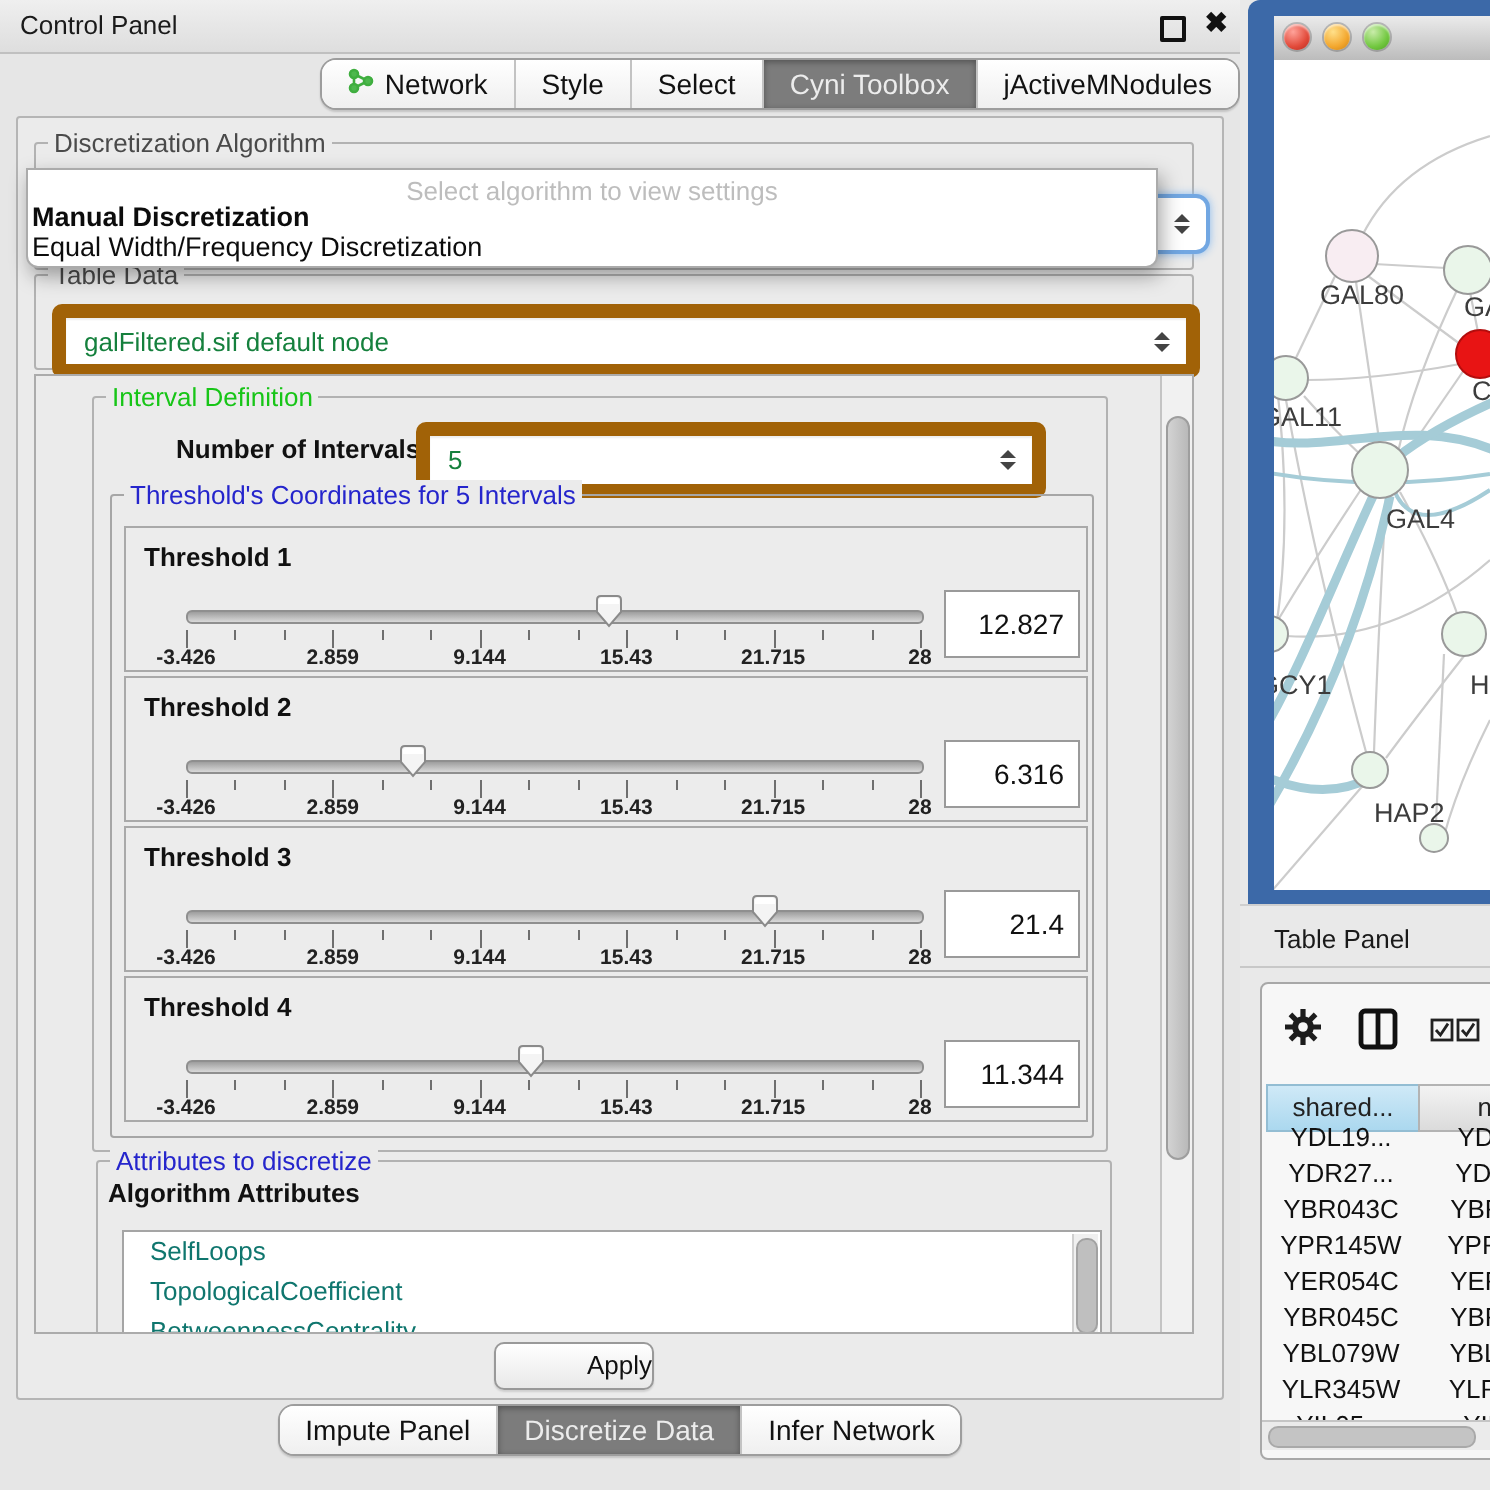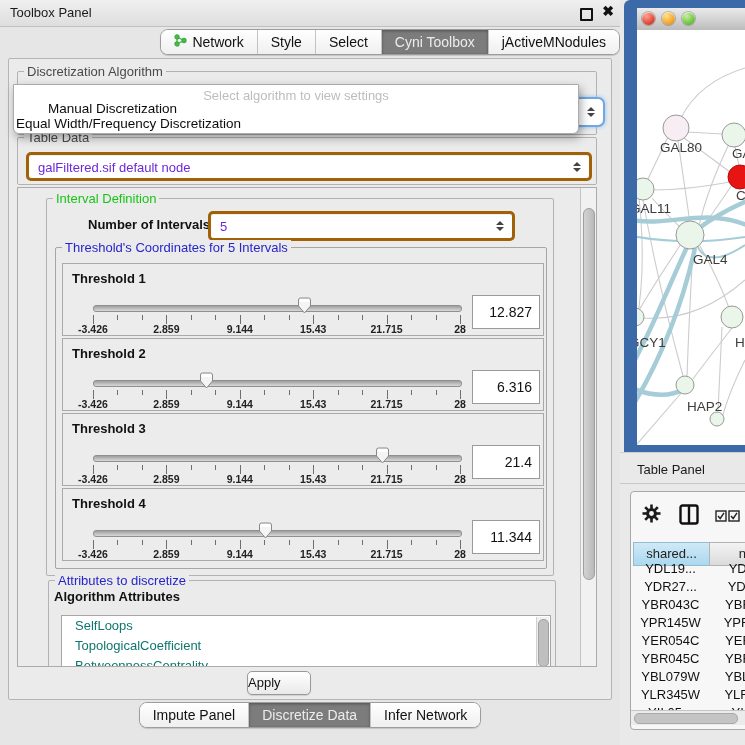--- a/index.html
+++ b/index.html
@@ -19,53 +19,53 @@
   #top-tabs-wrap{position:absolute;left:0;top:29px;width:620px;text-align:right;}
   #bottom-tabs-wrap{position:absolute;left:0;top:702px;width:620px;text-align:center;}
   
   #outer-panel{position:absolute;left:8px;top:58px;width:602px;height:640px;background:#ebebeb;border:1px solid #b5b5b5;border-radius:2px;}
   .groupbox{position:absolute;border:1px solid #b2b2b2;border-radius:2px;}
   .grouptitle{position:absolute;top:-8px;left:6px;background:#ebebeb;padding:0 3px;font-size:13px;}
   .gt-black{color:#4a4a4a;}
   .gt-green{color:#17c517;}
   .gt-blue{color:#2525cc;}
   
-  .combo{position:absolute;background:#fff;border:3px solid #a16207;border-radius:5px;font-size:13px;color:#6d28d9;cursor:pointer;box-shadow:inset 0 1px 1px rgba(0,0,0,.07);}
+  .combo{position:absolute;background:#fff;border:7px solid #a16207;border-radius:5px;font-size:13px;color:#15803d;cursor:pointer;box-shadow:inset 0 1px 1px rgba(0,0,0,.07);}
   .combo .val{position:absolute;left:9px;top:50%;transform:translateY(-50%);}
   .stepper{position:absolute;right:8px;top:50%;transform:translateY(-50%);display:flex;flex-direction:column;gap:2px;}
   .tri-up{width:0;height:0;border-left:4px solid transparent;border-right:4px solid transparent;border-bottom:4px solid #444;}
   .tri-down{width:0;height:0;border-left:4px solid transparent;border-right:4px solid transparent;border-top:4px solid #444;}
   
   #hidden-combo{position:absolute;left:290px;top:38px;width:302px;height:26px;border:2px solid #72a7e2;border-radius:7px;background:#fff;box-shadow:0 0 4px #8cbcef;z-index:5;}
   
   #algo-popup{position:absolute;left:13px;top:84px;width:564px;height:48px;background:#fff;border:1px solid #ababab;border-radius:0 0 6px 6px;box-shadow:2px 4px 10px rgba(0,0,0,.35);z-index:60;}
   #algo-popup .ph{position:absolute;left:0;top:3px;width:100%;text-align:center;font-size:13px;color:#bdbdbd;}
   #algo-popup .item{position:absolute;left:2px;font-size:13.5px;color:#0c0c0c;white-space:nowrap;cursor:pointer;}
-  #algo-popup .item.b{font-weight:normal;margin-left:32px;}
+  #algo-popup .item.b{font-weight:bold;}
   
   #viewport{position:absolute;left:8px;top:128px;width:578px;height:478px;border:1px solid #ababab;background:#ebebeb;overflow:hidden;}
   .vscroll{position:absolute;right:0;top:0;width:15px;height:100%;background:#f1f1f1;border-left:1px solid #c4c4c4;}
   .vscroll .thumb{position:absolute;left:2px;width:10px;border-radius:6px;background:linear-gradient(90deg,#d3d3d3,#b9b9b9);border:1px solid #9e9e9e;cursor:pointer;}
   
   .thr-row{position:absolute;left:6px;width:480px;height:71px;background:#ececec;border:1px solid #a9a9a9;}
   .thr-label{position:absolute;left:9px;top:7px;font-size:13px;font-weight:bold;color:#111;}
   .track{position:absolute;left:30px;top:41px;width:367px;height:5px;border-radius:3px;background:linear-gradient(#9e9e9e,#d9d9d9);border:1px solid #8f8f8f;cursor:pointer;}
   .handle{position:absolute;top:33px;width:15px;height:17px;cursor:pointer;}
   .ticks{position:absolute;left:30px;top:51px;width:367px;height:9px;}
   .tick{position:absolute;top:0;width:1px;background:#6e6e6e;}
   .ticklabels{position:absolute;left:30px;top:59px;width:367px;height:11px;}
   .ticklabel{position:absolute;transform:translateX(-50%);font-size:10.5px;font-weight:bold;color:#222;white-space:nowrap;}
   .thr-value{position:absolute;left:409px;top:31px;width:59px;height:32px;background:#fff;border:1px solid #9a9a9a;font-size:14px;color:#111;text-align:right;line-height:32px;padding-right:7px;box-sizing:content-box;}
   
   #attr-list{position:absolute;left:12px;top:34px;width:488px;height:120px;background:#fff;border:1px solid #a5a5a5;}
   .attr-item{padding-left:13px;font-size:13px;color:#0f766e;line-height:20px;cursor:pointer;white-space:nowrap;}
   #attr-scroll{position:absolute;right:1px;top:1px;width:12px;height:118px;background:#f0f0f0;border-left:1px solid #d0d0d0;}
   #attr-scroll .thumb{position:absolute;left:1px;top:2px;width:9px;height:46px;border-radius:5px;background:#bfbfbf;border:1px solid #a2a2a2;}
   
-  #apply-btn{position:absolute;left:238px;top:612px;width:62px;height:22px;background:linear-gradient(#ffffff,#e9e9e9);border:1px solid #999;border-radius:5px;font-size:13px;color:#111;text-align:left;line-height:22px;cursor:pointer;box-shadow:0 1px 1px rgba(0,0,0,.12);}
+  #apply-btn{position:absolute;left:238px;top:612px;width:62px;height:22px;background:linear-gradient(#ffffff,#e9e9e9);border:1px solid #999;border-radius:5px;font-size:13px;color:#111;text-align:right;line-height:22px;cursor:pointer;box-shadow:0 1px 1px rgba(0,0,0,.12);padding-left:16px;}
   
   #right-panel{position:absolute;left:620px;top:0;width:125px;height:745px;background:#e9e9e9;}
   #net-frame{position:absolute;left:4px;top:0;width:121px;height:452px;background:#3c69a8;border-top-left-radius:6px;}
   #net-titlebar{position:absolute;left:13px;top:8px;width:108px;height:22px;background:linear-gradient(#ebebeb,#bcbcbc);border-bottom:1px solid #8e8e8e;}
   .tl{position:absolute;top:4px;width:13px;height:13px;border-radius:50%;cursor:pointer;box-shadow:inset 0 1px 1px rgba(255,255,255,.6),0 0 0 1px rgba(0,0,0,.2);}
   #tl-red{left:5px;background:radial-gradient(circle at 35% 30%,#ffa39a,#e24a3a 60%,#b22a1d);}
   #tl-yellow{left:25px;background:radial-gradient(circle at 35% 30%,#ffe08a,#f3a72e 60%,#c97f12);}
   #tl-green{left:45px;background:radial-gradient(circle at 35% 30%,#c9ecaa,#72c840 60%,#4d9c24);}
   #net-canvas{position:absolute;left:13px;top:30px;width:108px;height:415px;background:#fff;overflow:hidden;}
   
@@ -85,21 +85,21 @@
   svg text{font-family:"Liberation Sans",sans-serif;}
 </style>
 </head>
 <body>
 
 <div id="screen">
 
   <div id="control-panel">
 
     <div id="titlebar">
-      <span class="title">Toolbox Panel</span>
+      <span class="title">Control Panel</span>
       <span class="float-btn"></span>
       <span class="close-btn">✖</span>
     </div>
 
     <div id="top-tabs-wrap">
       <span class="tabgroup" id="top-tabs">
           <span class="tab">
             <span><svg width="13" height="13" viewBox="0 0 13 13">
                 <g stroke="#3fae3f" stroke-width="1.3" fill="#4db84d">
                   <line x1="3" y1="3" x2="10" y2="6.5"></line>

